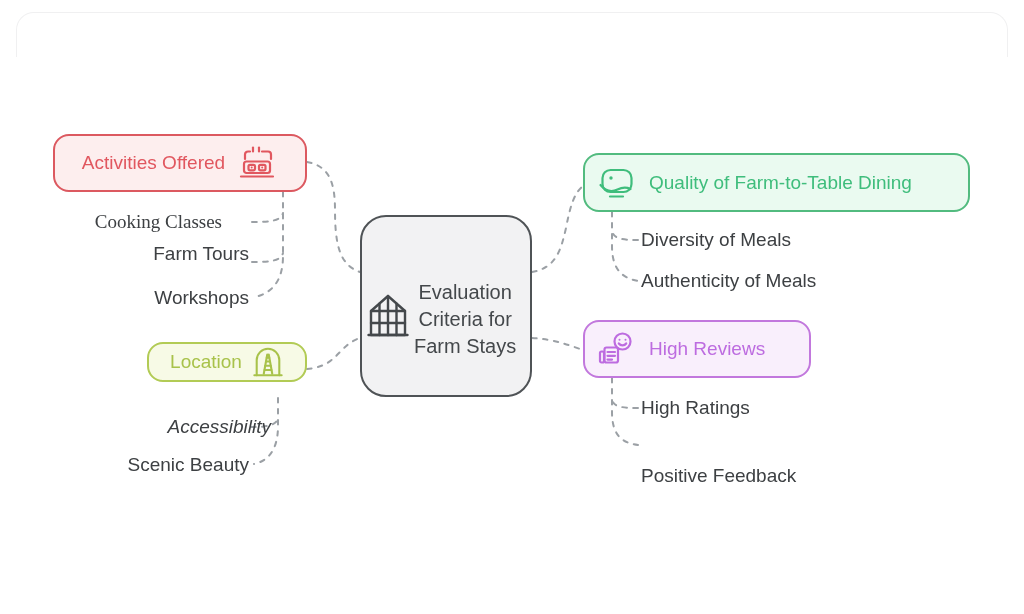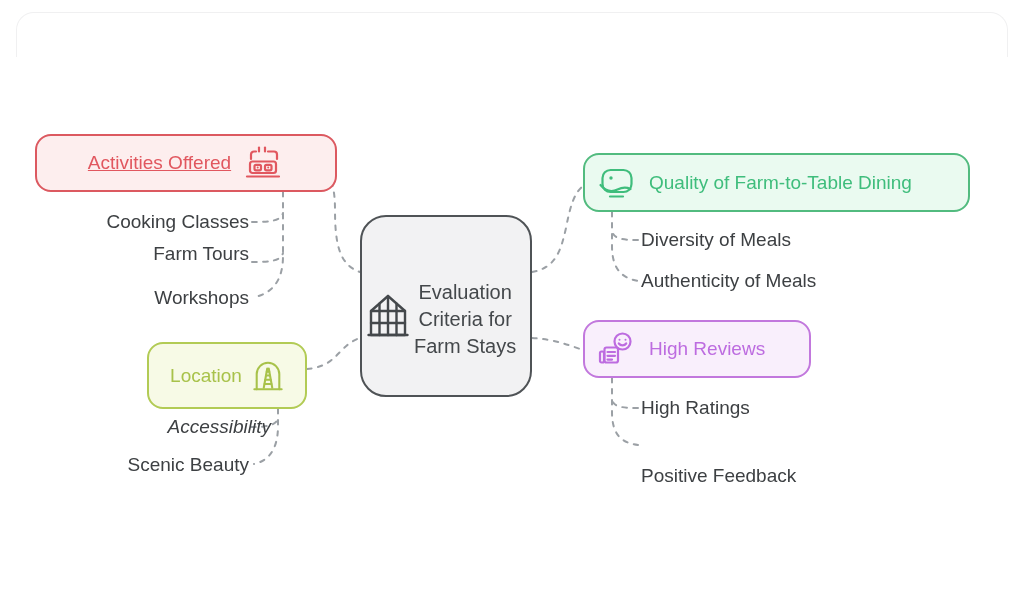--- a/index.html
+++ b/index.html
@@ -63,41 +63,41 @@
     <path d="M278,398 L278,426 C278,450 268,461 254,464"></path>
     <path d="M251,427 C266,427 276,426 278,418"></path>
 
     <path d="M612,212 L612,246 C612,268 621,278 638,281"></path>
     <path d="M638,240 C622,240 613,239 612,230"></path>
 
     <path d="M612,378 L612,412 C612,434 621,443 638,445"></path>
     <path d="M638,408 C622,408 613,407 612,399"></path>
   </svg>
 
-  <div class="node centered gap13" style="left: 35px; top: 134px; width: 302px; height: 58px; text-decoration: underline; --border: #dc5960; --bg: #fdeeee; --fg: #e1575f;">
+  <div class="node centered gap13" style="left: 53px; top: 134px; width: 254px; height: 58px; --border: #dc5960; --bg: #fdeeee; --fg: #e1575f;">
     <span class="label">Activities Offered</span>
     <svg class="icon" width="40" height="36" viewBox="0 0 40 36">
       <path d="M15,2.5 v4"></path>
         <path d="M21,2.5 v4"></path>
       <path d="M12,6.5 H10 a3,3 0 0 0 -3,3 V14"></path>
       <path d="M24,6.5 H30 a3,3 0 0 1 3,3 V14"></path>
       <rect x="6" y="16.5" width="26" height="11.5" rx="2.5"></rect>
       <rect x="10.5" y="19.8" width="6.5" height="5.5" rx="1.5"></rect>
       <rect x="21" y="19.8" width="6.5" height="5.5" rx="1.5"></rect>
       <circle cx="13.7" cy="22.5" r="1" fill="currentColor" stroke="none"></circle>
       <circle cx="24.2" cy="22.5" r="1" fill="currentColor" stroke="none"></circle>
       <path d="M3,31.5 H35"></path>
     </svg>
   </div>
 
-  <div class="leaf right-align" style="right: 775px; top: 210px; --fg: #3d4043;">Cooking Classes</div>
+  <div class="leaf right-align" style="right: 802px; top: 210px; font-family: Liberation Serif, serif; --fg: #3d4043;">Cooking Classes</div>
   <div class="leaf right-align" style="right: 775px; top: 242px; --fg: #3d4043;">Farm Tours</div>
   <div class="leaf right-align" style="right: 775px; top: 286px; --fg: #3d4043;">Workshops</div>
 
-  <div class="node centered" style="left: 147px; top: 342px; width: 160px; height: 67px; gap: 10px; --border: #b2cb55; --bg: #f7fae6; --fg: #a8c24a;">
+  <div class="node centered" style="left: 147px; top: 342px; width: 160px; height: 40px; gap: 10px; --border: #b2cb55; --bg: #f7fae6; --fg: #a8c24a;">
     <span class="label">Location</span>
     <svg class="icon" width="32" height="36" viewBox="0 0 34 38">
       <path d="M5,33 V17 a12,12 0 0 1 24,0 V33"></path>
       <path d="M2.5,33 H31.5"></path>
       <path d="M12.5,31.5 L16.2,11"></path>
       <path d="M21.5,31.5 L17.8,11"></path>
       <path d="M13.4,27.5 h7.2"></path>
       <path d="M14.2,23 h5.6"></path>
       <path d="M15,18.5 h4"></path>
       <path d="M15.7,14.5 h2.6"></path>

